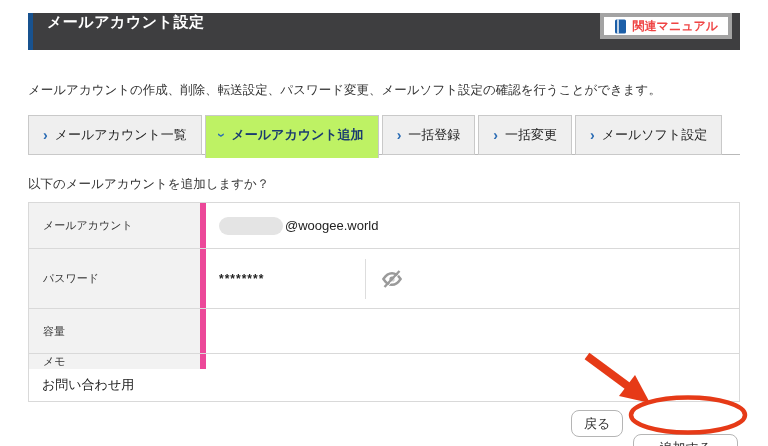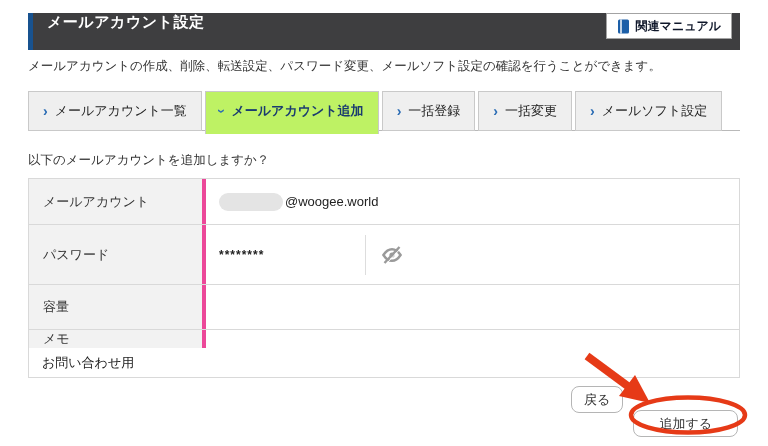--- a/index.html
+++ b/index.html
@@ -4,48 +4,48 @@
 <style>
   * { margin:0; padding:0; box-sizing:border-box; }
   html,body { width:768px; height:446px; background:#ffffff; overflow:hidden;
     font-family:"Liberation Sans","DejaVu Sans",sans-serif; color:#333; }
   .page { position:relative; width:768px; height:446px; padding:13px 28px 0 28px; }
 
   
   .hdr { height:37px; background:#3e3e40; border-left:5px solid #18528f;
     display:flex; align-items:flex-start; justify-content:space-between; padding:0 8px 0 14px; }
   .hdr-title { color:#fff; font-size:15px; font-weight:bold; letter-spacing:.5px; }
-  .manual-btn { height:26px; background:#fff; border:1px solid #a3a3a3;
+  .manual-btn { height:26px; background:#fff; border:4px solid #a3a3a3;
     display:flex; align-items:center; gap:6px; padding:0 10px; font-size:12px;
-    font-weight:bold; color:#0f172a; cursor:pointer; }
+    font-weight:bold; color:#ef4444; cursor:pointer; }
 
   
-  .desc { margin-top:8px; font-size:12.5px; color:#333; }
+  .desc { margin-top:32px; font-size:12.5px; color:#333; }
 
   
   .tabstrip { display:flex; gap:3px; margin-top:16px; position:relative; align-items:flex-end; }
   .tabstrip::after { content:""; position:absolute; left:0; right:0; bottom:3px;
     height:1px; background:#b9b9b9; z-index:0; }
   .tab { position:relative; z-index:1; background:#efefef; border:1px solid #c9c9c9;
     padding:10px 14px; margin-bottom:3px; font-size:13px; color:#222;
     display:flex; align-items:center; gap:7px; cursor:pointer; white-space:nowrap; }
   .tab .chev { color:#2b6cb4; font-weight:bold; font-size:14px; line-height:1; }
   .tab.active { background:#bef264; border-bottom:0; margin-bottom:0; padding-bottom:14px;
     z-index:2; font-weight:bold; color:#1a3b70; }
   .tab.active .chev { display:inline-block; transform:rotate(90deg); }
 
   
   .question { margin-top:18px; font-size:12.5px; color:#333; }
 
   
   .tbl { margin-top:9px; border:1px solid #d9d9d9; }
   .trow { display:flex; border-bottom:1px solid #d9d9d9; }
   .trow:last-child { border-bottom:0; }
-  .tlabel { width:177px; background:#f2f2f2; border-right:4px solid #ec4899;
-    padding:0 14px; display:flex; align-items:center; font-size:13px; color:#333; }
+  .tlabel { width:177px; background:#f2f2f2; border-right:6px solid #ec4899;
+    padding:0 14px; display:flex; align-items:center; font-size:11px; color:#333; }
   .tvalue { flex:1; padding:0 13px; display:flex; align-items:center; font-size:13px; color:#222; }
   .pill { display:inline-block; width:64px; height:18px; background:#e4e4e4;
     border-radius:9px; margin-right:2px; }
   .pw-text { width:146px; letter-spacing:1px; font-weight:bold; font-size:12px; }
   .pw-div { width:1px; height:40px; background:#ddd; }
   .eye-btn { margin-left:13px; background:none; border:0; cursor:pointer; display:flex; align-items:center; }
 
   
   .actions { display:flex; justify-content:flex-end; gap:10px; margin-top:8px; padding-right:2px; }
   .btn { height:27px; background:#fff; border:1px solid #b5b5b5; border-radius:8px;

